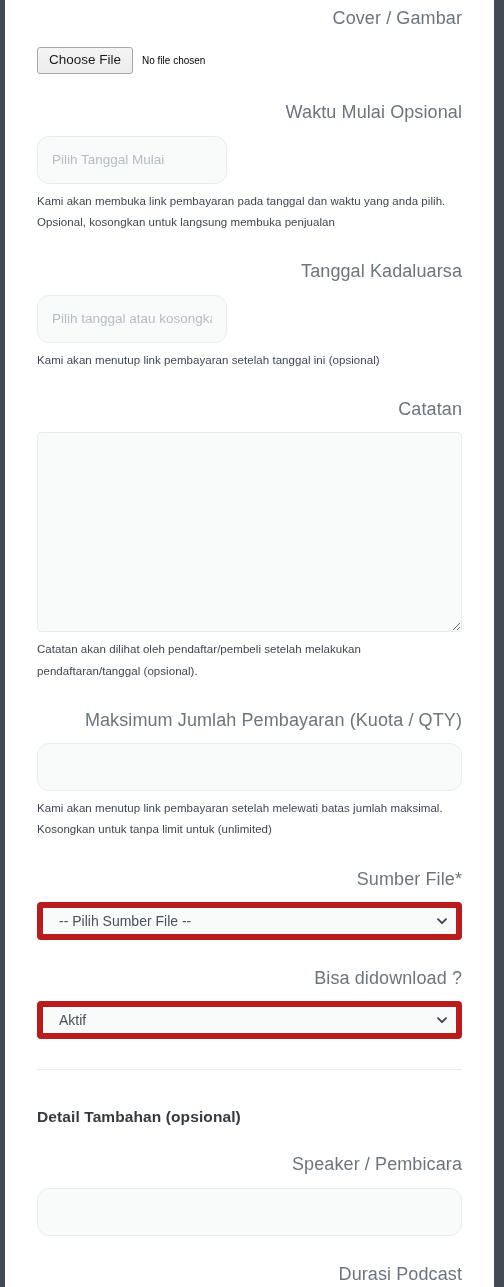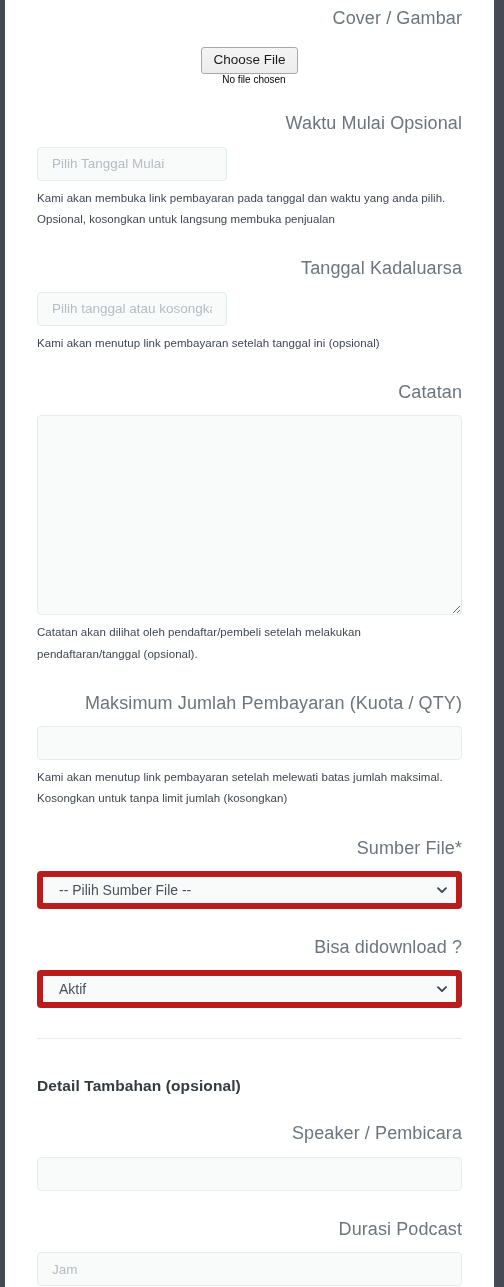--- a/index.html
+++ b/index.html
@@ -54,24 +54,24 @@
     color: #3f4550;
     line-height: 1.85;
     letter-spacing: 0.05px;
   }
   .help-line { display: block; }
 
   
   .input {
     display: block;
     width: 100%;
-    height: 34px;
+    height: 48px;
     background: #f9fbfb;
     border: 1px solid #e7ecef;
-    border-radius: 4px;
+    border-radius: 12px;
     font-family: "Liberation Sans", sans-serif;
     font-size: 13.5px;
     color: #53585f;
     padding: 0 14px;
     outline: none;
   }
   .input::placeholder { color: #b6bcc4; opacity: 1; }
   .input.narrow { width: 190px; }
 
   .textarea {
@@ -115,21 +115,20 @@
     height: 12px;
     pointer-events: none;
     display: block;
   }
   .chevron svg { display: block; }
 
   
   .file-row {
     display: flex;
     align-items: center;
-    flex-direction: column;
   }
   .file-btn {
     display: inline-block;
     font-family: "Liberation Sans", sans-serif;
     font-size: 13.5px;
     color: #1a1a1a;
     background: linear-gradient(#f4f4f4, #ececec);
     border: 1px solid #a8a8a8;
     border-radius: 3px;
     padding: 4px 11px;
@@ -221,21 +220,21 @@
       <span class="help-line">Catatan akan dilihat oleh pendaftar/pembeli setelah melakukan</span>
       <span class="help-line">pendaftaran/tanggal (opsional).</span>
     </div>
   </div>
 
   <div class="field sp-label-gap">
     <span class="label">Maksimum Jumlah Pembayaran (Kuota / QTY)</span>
     <input class="input sp-control-gap" type="text" placeholder="" style="">
     <div class="help sp-help-gap">
       <span class="help-line">Kami akan menutup link pembayaran setelah melewati batas jumlah maksimal.</span>
-      <span class="help-line">Kosongkan untuk tanpa limit jumlah (kosongkan)</span>
+      <span class="help-line">Kosongkan untuk tanpa limit untuk (unlimited)</span>
     </div>
   </div>
 
   <div class="field sp-label-gap">
     <span class="label">Sumber File*</span>
     <div class="select-wrap sp-control-gap">
       <select class="select">
         <option>-- Pilih Sumber File --</option>
       </select>
       <span class="chevron">

